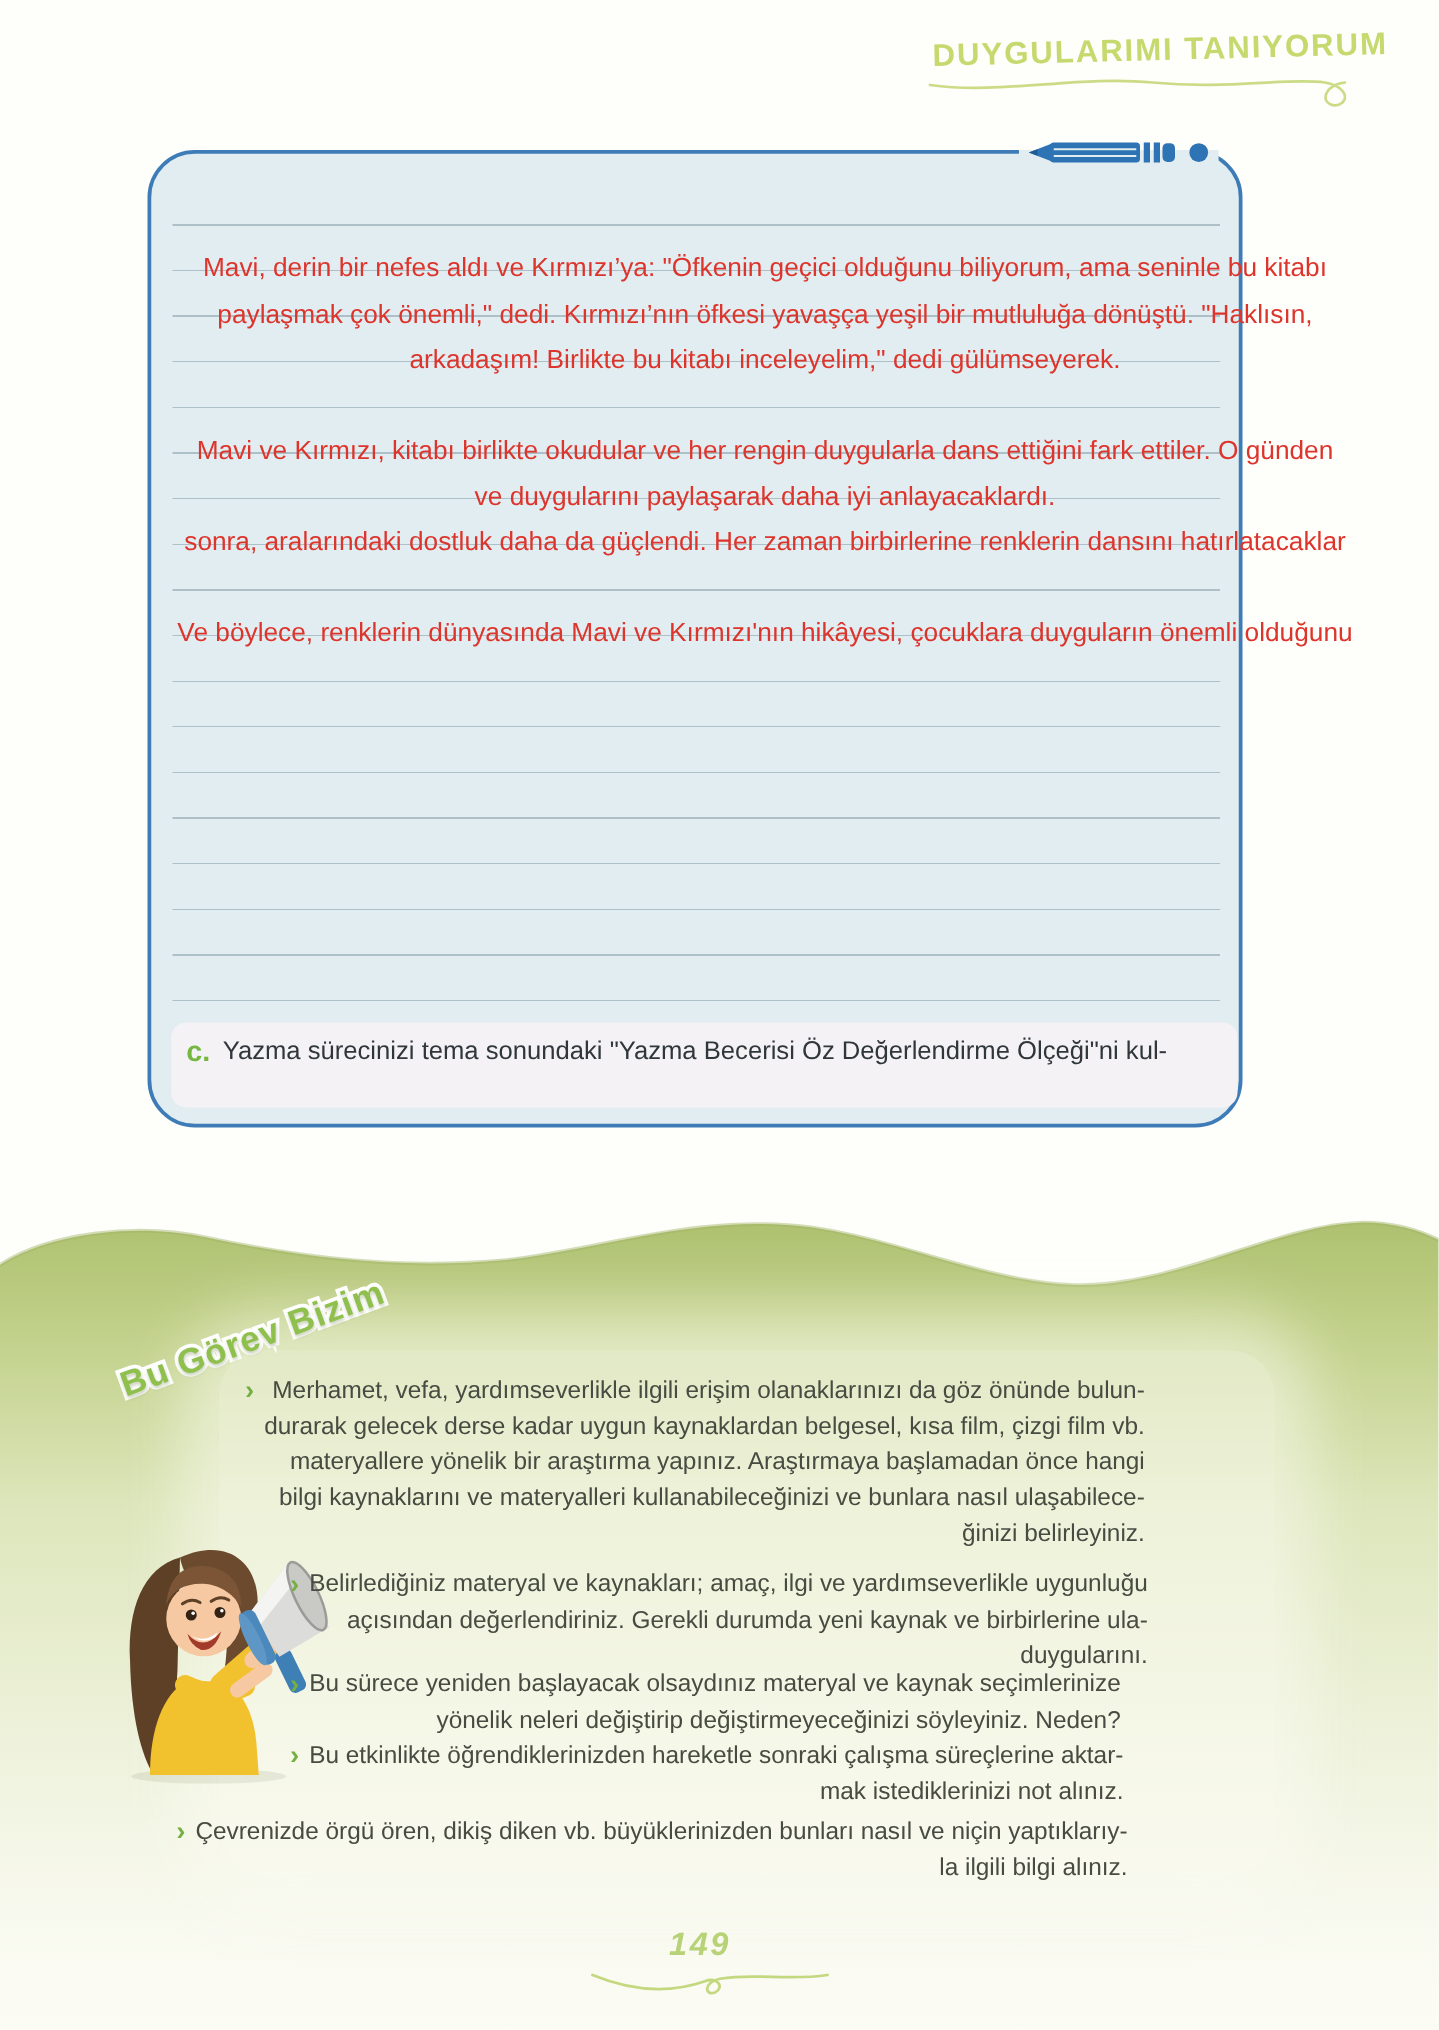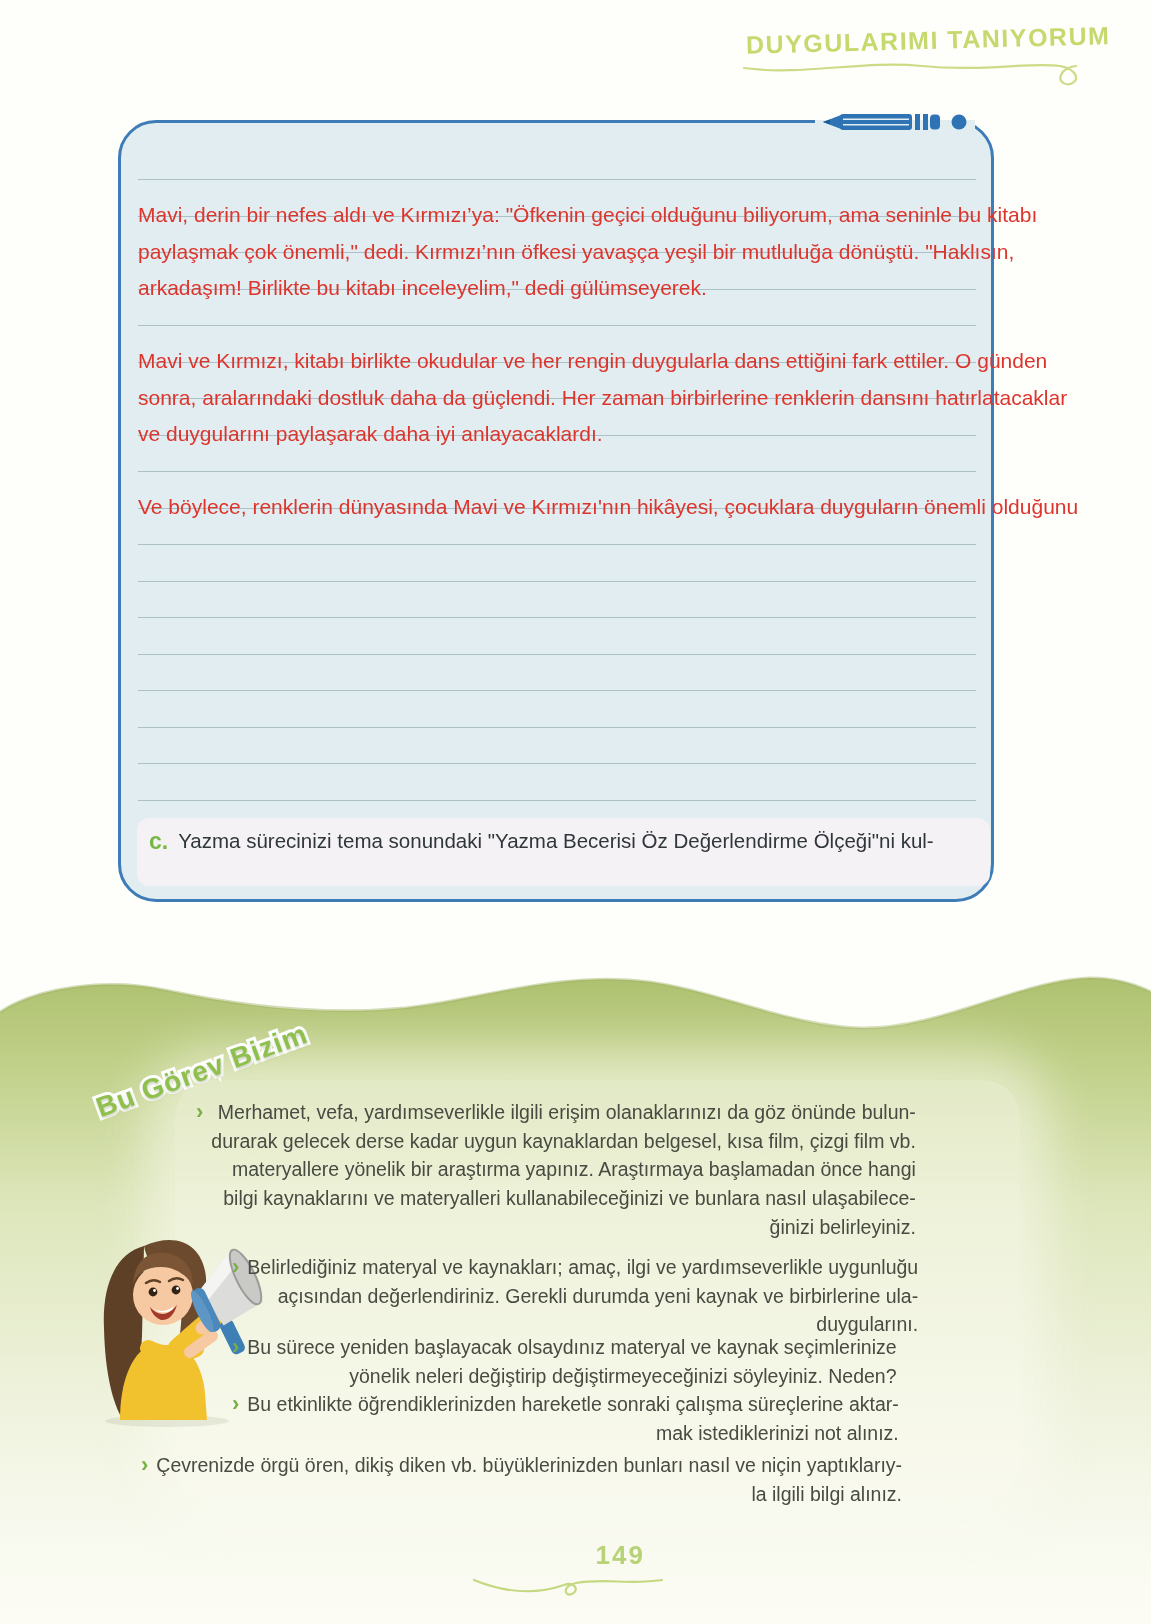--- a/index.html
+++ b/index.html
@@ -27,21 +27,21 @@
   .ruled-lines{
     position:absolute; left:17px; top:21px; width:838px; height:658px;
     background:repeating-linear-gradient(to bottom,
       transparent 0px, transparent 35.4px, #adbfc7 35.4px, #adbfc7 36.5px);
   }
   .handwriting{
     position:absolute; left:17px; top:21px; width:948px; padding-top:53px;
     font-size:21px; color:#dd342c; line-height:36.5px;
   }
   .para{ margin:0 0 36.5px 0; }
-  .wline{ white-space:nowrap; }
+  .wline{ white-space:nowrap;text-align:center; }
 
   .item-c{
     position:absolute; left:16px; top:695px; width:853px; height:68px;
     background:#f5f2f5; border-radius:12px;
     display:flex; align-items:flex-start; gap:10px; padding:8px 12px;
   }
   .c-label{ color:#76b742; font-weight:bold; font-size:23px; line-height:30px; }
   .c-text{ font-size:20.5px; color:#30373b; line-height:30px; }
   .c-line{ white-space:nowrap; }
 
@@ -71,21 +71,21 @@
 
   .main-bullet{ left:196px; top:1098px; width:800px; }
   .sub-bullet-1{ left:232px; top:1253px; width:765px; }
   .sub-bullet-2{ left:232px; top:1333px; width:765px; }
   .sub-bullet-3{ left:232px; top:1390px; width:765px; }
   .closing-bullet{ left:141px; top:1451px; width:890px; }
 
   
   .page-number{
     position:absolute; left:475px; top:1540px; width:170px;
-    text-align:right; font-size:26px; font-weight:bold; 
+    text-align:center; font-size:26px; font-weight:bold; font-style:italic;
     color:#b8d277; letter-spacing:2px;
   }
   .pagenum-squiggle{ position:absolute; left:468px; top:1572px; }
 </style>
 </head>
 <body>
 
 <div class="header-title">DUYGULARIMI TANIYORUM</div>
 <svg class="header-squiggle" width="335" height="34">
   <path d="M2,12 C60,20 120,4 180,10 C240,16 285,6 318,10 C330,12 338,20 332,26 C326,31 316,27 319,19 C322,12 332,10 334,10" stroke="#ccdc86" stroke-width="2.2" fill="none" stroke-linecap="round"></path>
@@ -110,22 +110,22 @@
   <div class="ruled-lines"></div>
 
   <div class="handwriting">
     <div class="para">
       <div class="wline">Mavi, derin bir nefes aldı ve Kırmızı’ya: "Öfkenin geçici olduğunu biliyorum, ama seninle bu kitabı</div>
       <div class="wline">paylaşmak çok önemli," dedi. Kırmızı’nın öfkesi yavaşça yeşil bir mutluluğa dönüştü. "Haklısın,</div>
       <div class="wline">arkadaşım! Birlikte bu kitabı inceleyelim," dedi gülümseyerek.</div>
     </div>
     <div class="para">
       <div class="wline">Mavi ve Kırmızı, kitabı birlikte okudular ve her rengin duygularla dans ettiğini fark ettiler. O günden</div>
+      <div class="wline">ve duygularını paylaşarak daha iyi anlayacaklardı.</div>
       <div class="wline">sonra, aralarındaki dostluk daha da güçlendi. Her zaman birbirlerine renklerin dansını hatırlatacaklar</div>
-      <div class="wline">ve duygularını paylaşarak daha iyi anlayacaklardı.</div>
     </div>
     <div class="para">
       <div class="wline">Ve böylece, renklerin dünyasında Mavi ve Kırmızı'nın hikâyesi, çocuklara duyguların önemli olduğunu</div>
     </div>
   </div>
 
   <div class="item-c">
     <span class="c-label">c.</span>
     <span class="c-text">
       <span class="c-line" style="display:block">Yazma sürecinizi tema sonundaki "Yazma Becerisi Öz Değerlendirme Ölçeği"ni kul-</span>

